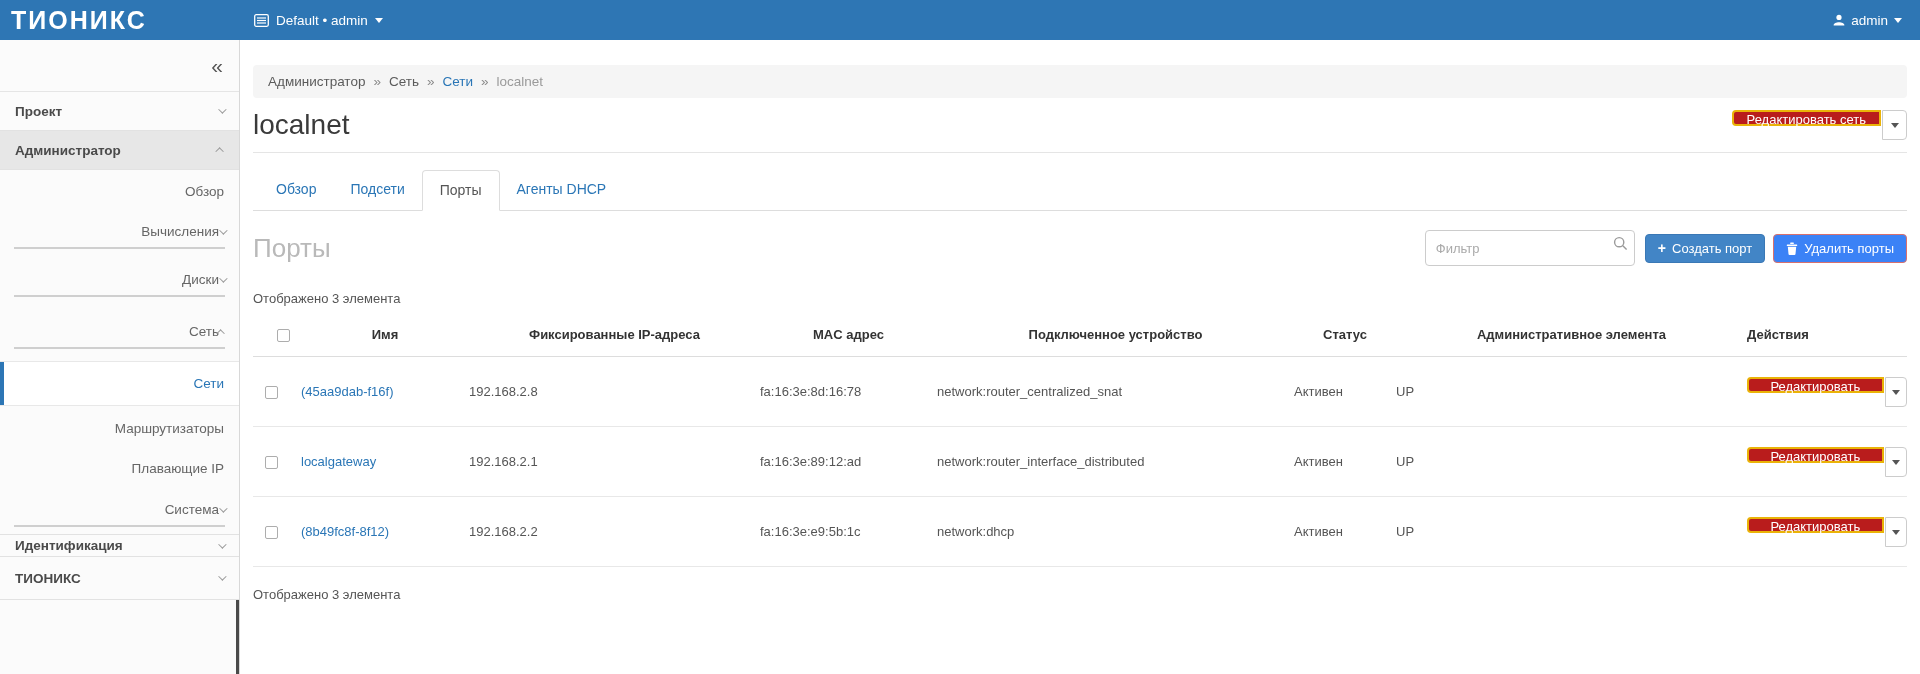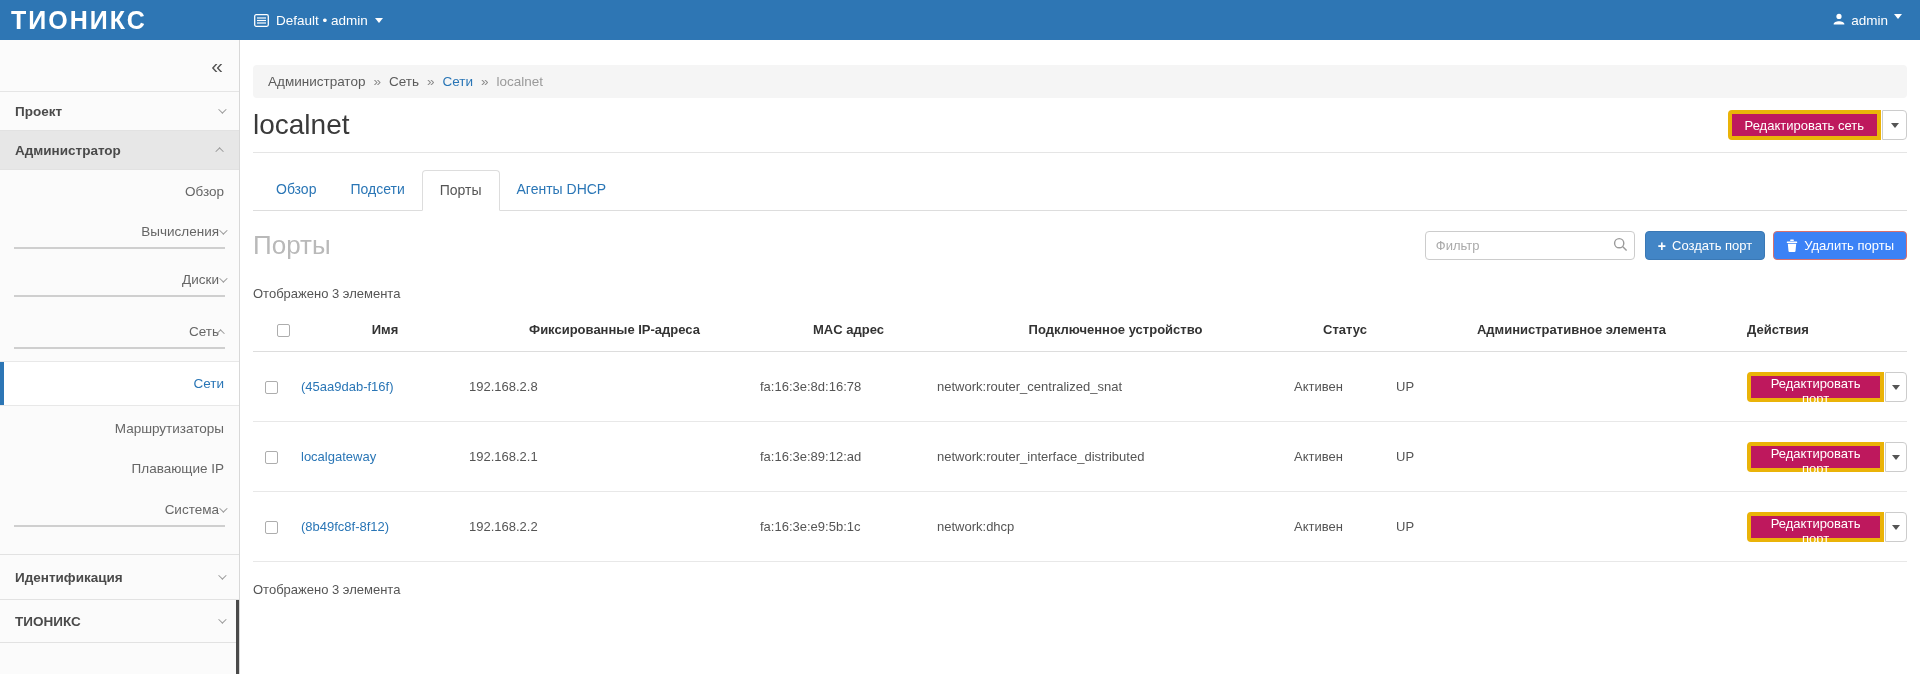--- a/index.html
+++ b/index.html
@@ -3,21 +3,21 @@
 <meta charset="utf-8">
 <style>
   * { margin:0; padding:0; box-sizing:border-box; }
   html,body { width:1920px; height:674px; overflow:hidden; background:#fff;
     font-family:"Liberation Sans","DejaVu Sans",sans-serif; }
 
   
   .topbar { height:40px; background:#2e76b4; display:flex; align-items:center; color:#fff; }
   .brand { width:240px; padding-left:11px; font-size:25px; font-weight:700; letter-spacing:2px; }
   .context-switcher { margin-left:14px; display:flex; align-items:center; gap:7px; font-size:13.5px; cursor:pointer; }
-  .user-menu { margin-left:auto; margin-right:18px; display:flex; align-items:flex-start; gap:6px; font-size:13.5px; cursor:pointer; }
+  .user-menu { margin-left:auto; margin-right:18px; display:flex; align-items:center; gap:6px; font-size:13.5px; cursor:pointer; }
   .caret { display:inline-block; width:0; height:0; border-left:4px solid transparent; border-right:4px solid transparent; border-top:5px solid #fff; margin-top:1px; }
   .caret.dark { border-top-color:#555; }
 
   .layout { display:flex; height:634px; }
 
   
   .sidebar { width:240px; background:#fbfbfb; border-right:1px solid #d8d8d8; position:relative; font-size:13.5px; color:#555; flex-shrink:0; }
   .collapse-row { height:52px; display:flex; justify-content:flex-end; align-items:center; padding-right:16px; border-bottom:1px solid #e5e5e5; }
   .collapse-icon { font-size:21px; color:#555; cursor:pointer; line-height:1; }
   .chev { display:inline-block; width:6px; height:6px; border-right:1.6px solid #9a9a9a; border-bottom:1.6px solid #9a9a9a; }
@@ -43,38 +43,38 @@
   .head-actions { margin-left:auto; display:inline-flex; }
   .rule { border-bottom:1px solid #e5e5e5; margin-top:11px; }
 
   .tabs { display:flex; border-bottom:1px solid #ddd; margin-top:17px; padding-left:6px; }
   .tab { padding:11px 17px 12px; font-size:14px; color:#2a76b6; cursor:pointer; margin-bottom:-1px; text-decoration:none; }
   .tab.active { background:#fff; border:1px solid #ddd; border-bottom:1px solid #fff; border-radius:4px 4px 0 0; color:#555; }
 
   .panel-head { display:flex; align-items:center; margin-top:19px; }
   .panel-title { font-size:26px; font-weight:400; color:#b9b9b9; }
   .filter-box { margin-left:auto; position:relative; width:210px; }
-  .filter-input { width:100%; height:29px; border:1px solid #ccc; border-radius:4px; padding:0 30px 0 10px; font-size:13px; color:#555; outline:none; font-family:inherit; }
+  .filter-input { width:100%; height:36px; border:1px solid #ccc; border-radius:4px; padding:0 30px 0 10px; font-size:13px; color:#555; outline:none; font-family:inherit; }
   .filter-input::placeholder { color:#aaa; }
   .search-btn { position:absolute; right:7px; top:6px; background:none; border:none; cursor:pointer; padding:0; }
   .btn { height:29px; border-radius:4px; font-size:13px; cursor:pointer; font-family:inherit; display:inline-flex; align-items:center; gap:6px; }
   .btn-create { background:#4285c6; border:1px solid #3a78b5; color:#fff; margin-left:10px; padding:0 12px; }
   .btn-delete { background:#3b82f6; border:1px solid #d8706d; color:#fff; margin-left:8px; padding:0 12px; }
   .plus-glyph { font-weight:700; font-size:14px; }
 
   .shown-count { font-size:13px; color:#555; margin-top:25px; }
   table { border-collapse:collapse; width:1654px; margin-top:9px; table-layout:fixed; }
   th { text-align:center; font-size:13px; font-weight:700; color:#333; padding:12px 0 14px; border-bottom:1px solid #ddd; }
   td { font-size:13px; color:#555; height:70px; border-bottom:1px solid #e8e8e8; padding:0; }
   .cb { display:inline-block; width:13px; height:13px; border:1px solid #adadad; border-radius:2px; background:#fff; margin-left:12px; vertical-align:middle; cursor:pointer; }
   .row-link { color:#2a76b6; text-decoration:none; cursor:pointer; }
   td.actions, th.actions { text-align:left; }
   td.actions { text-align:right; }
   .btn-group { display:inline-flex; }
-  .btn-row { height:30px; background:#be185d; border:4px solid #eab308; border-radius:4px 0 0 4px; color:#fff; font-size:13px; padding:0 13px; cursor:pointer; font-family:inherit; }
+  .btn-row { height:16px; background:#b91c1c; border:2px solid #eab308; border-radius:4px 0 0 4px; color:#fff; font-size:13px; padding:0 13px; cursor:pointer; font-family:inherit; }
   .btn-caret { height:30px; width:25px; background:#fff; border:1px solid #ccc; border-left:1px solid #ccc; border-radius:0 4px 4px 0; margin-left:1px; cursor:pointer; display:inline-flex; align-items:center; justify-content:center; }
   .shown-count.bottom { margin-top:20px; }
 </style>
 </head>
 <body>
 
 <div class="topbar">
   <div class="brand">ТИОНИКС</div>
   <div class="context-switcher">
     <svg width="15" height="13" viewBox="0 0 15 13">
@@ -131,21 +131,21 @@
     <div class="nav-sub" style="height:44px;">
       <span>Маршрутизаторы</span>
     </div>
     <div class="nav-sub">
       <span>Плавающие IP</span>
     </div>
     <div class="nav-group" style="margin-top:8px;">
       <span>Система</span>
         <span class="chev down"></span>
     </div>
-    <div class="nav-top" style="margin-top:27px; border-top:1px solid #e2e2e2; height:46px;">
+    <div class="nav-top" style="margin-top:7px; border-top:1px solid #e2e2e2; height:23px;">
       <span>Идентификация</span>
         <span class="chev down"></span>
     </div>
     <div class="nav-top" style="height:43px;">
       <span>ТИОНИКС</span>
         <span class="chev down"></span>
     </div>
     <div class="side-thumb"></div>
   </aside>
 

